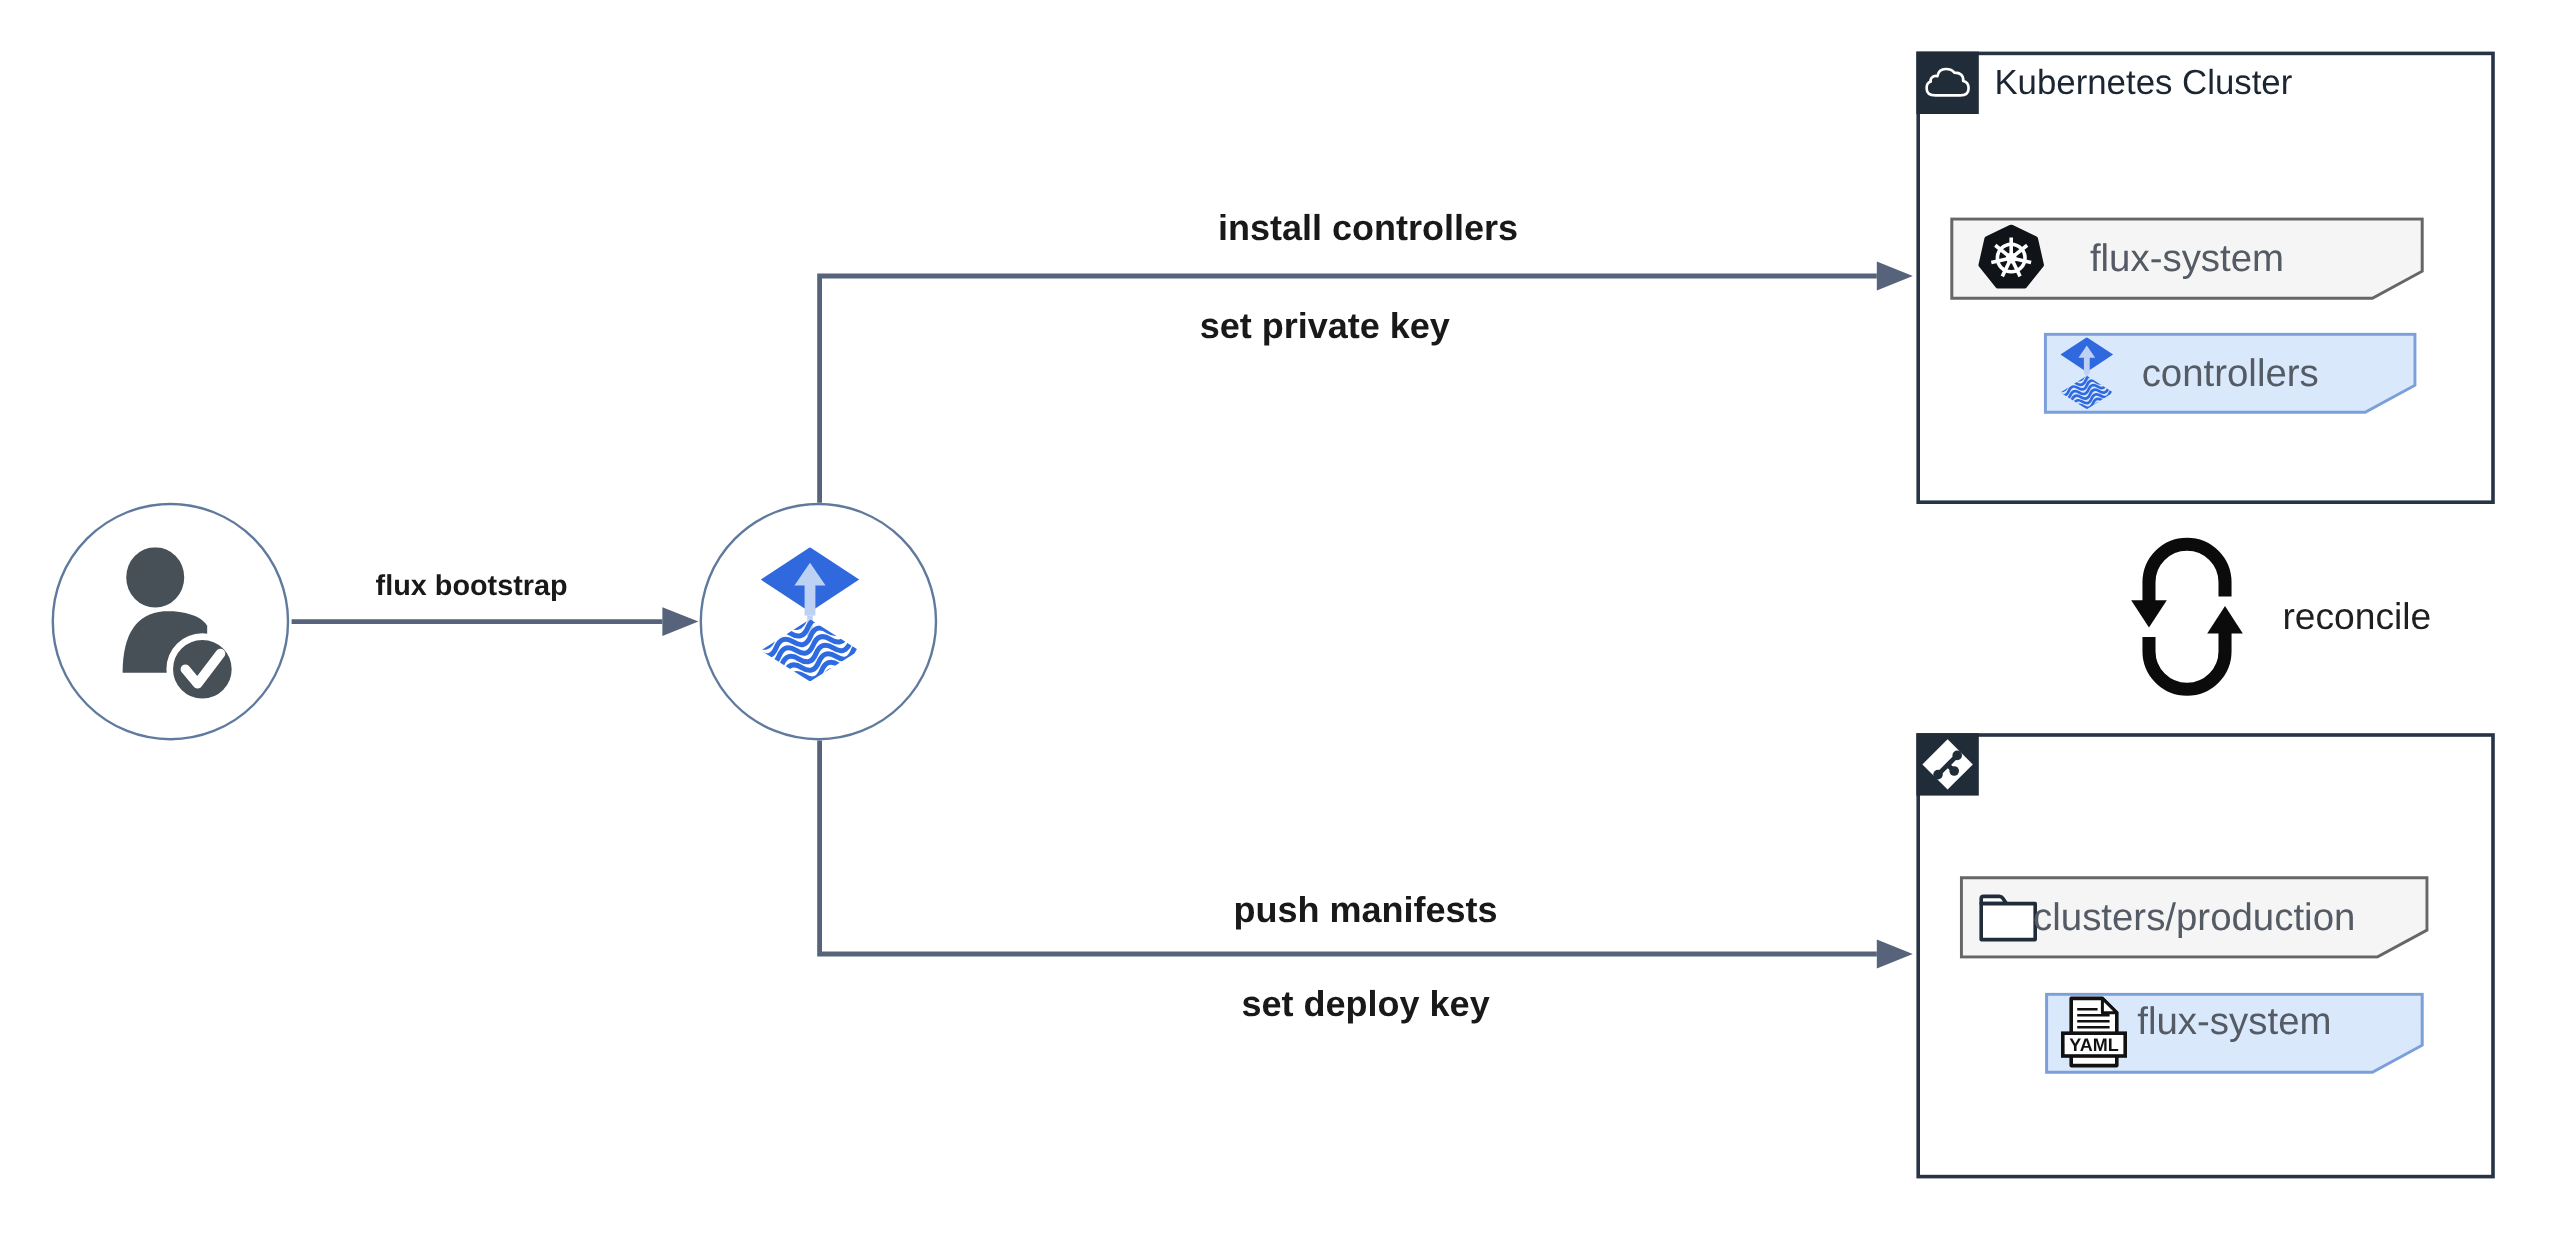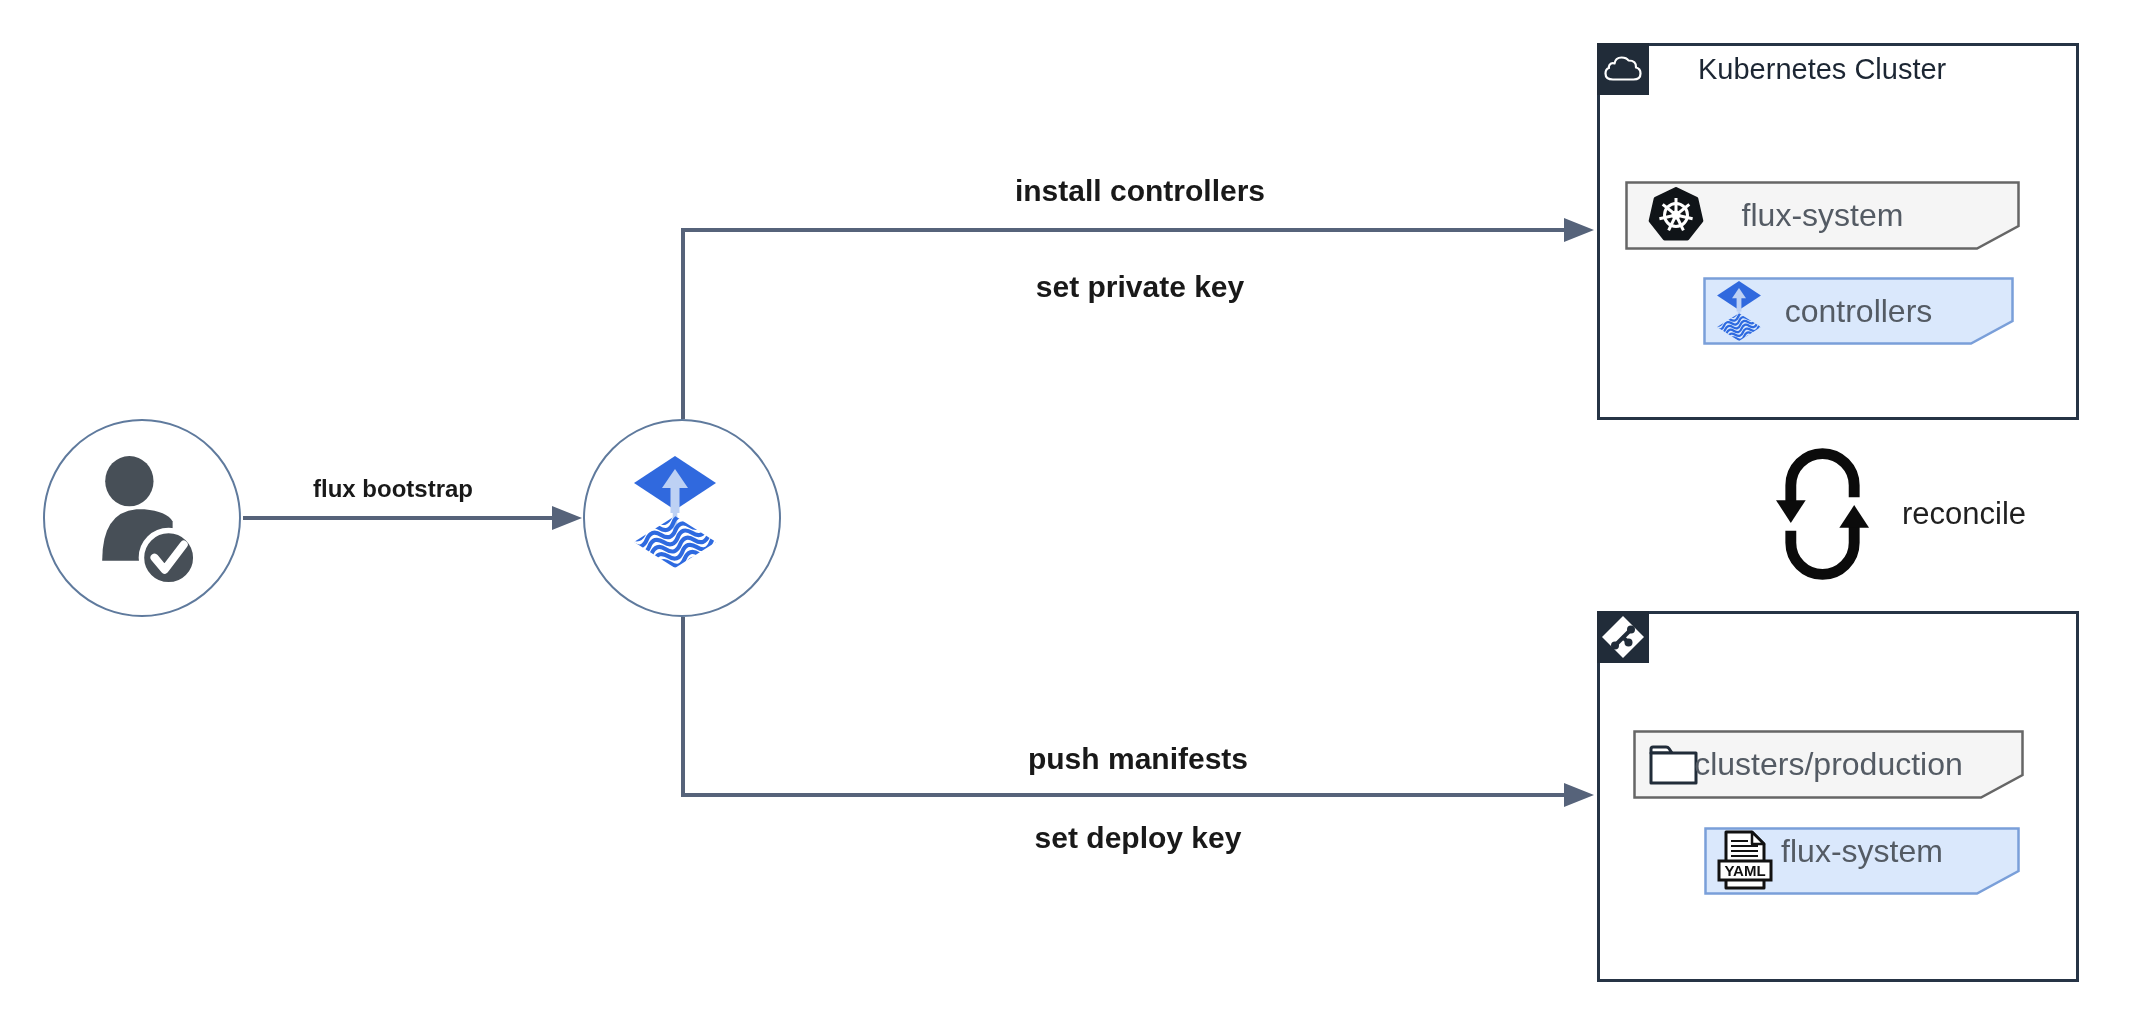--- a/index.html
+++ b/index.html
@@ -91,32 +91,32 @@
   </svg>
 
   <div class="edge-label" style="left:393px;top:489px;font-size:24px;">flux bootstrap</div>
 
   <div class="circle-node" style="left:583px;top:419px;"></div>
   <svg class="node-icon" style="left:634px;top:456px;" width="82" height="112" viewBox="0 0 82 112">
     <use href="#flux-logo"></use>
   </svg>
 
   <div class="edge-label" style="left:1140px;top:191px;">install controllers</div>
-  <div class="edge-label" style="left:1140px;top:273px;margin-top:14px;">set private key</div>
+  <div class="edge-label" style="left:1104px;top:273px;">set private key</div>
 
   <div class="edge-label" style="left:1138px;top:759px;">push manifests</div>
   <div class="edge-label" style="left:1138px;top:838px;">set deploy key</div>
 
   <div class="group-box" style="left:1597px;top:43px;width:482px;height:377px;"></div>
   <div class="group-header" style="left:1597px;top:43px;">
     <svg width="40" height="28" viewBox="0 0 40 26">
       <path d="M10,23.5 H30.5 Q37.5,23.5 37.5,17.5 Q37.5,12.5 33,11.5 Q33.5,4.5 25.5,4.5 Q23.5,1.5 18.5,1.5 Q12.5,1.5 11.5,7.5 Q8.5,6.5 6.5,9 Q5.5,10.5 6,12 Q2.5,13 2.5,17.5 Q2.5,23.5 10,23.5 Z" fill="none" stroke="#ffffff" stroke-width="2.2" stroke-linejoin="round"></path>
     </svg>
   </div>
-  <div class="group-title" style="left:1662px;top:43px;margin-left:36px;">Kubernetes Cluster</div>
+  <div class="group-title" style="left:1662px;top:43px;">Kubernetes Cluster</div>
 
   <div class="card" style="left:1625px;top:181px;width:395px;height:69px;">
     <svg class="card-shape" width="395" height="69" viewBox="0 0 395 69">
       <path d="M1.5,1.5 H393.5 V45 L352,67.5 H1.5 Z" fill="#f5f5f5" stroke="#666666" stroke-width="2.5"></path>
     </svg>
     <svg class="card-icon" style="left:23px;top:6px;" width="56" height="56" viewBox="0 0 56 56">
       <polygon points="28,2 48.3,11.8 53.3,33.8 39.3,51.4 16.7,51.4 2.7,33.8 7.7,11.8" fill="#101418" stroke="#101418" stroke-width="4" stroke-linejoin="round"></polygon>
       <circle cx="28" cy="28" r="11.5" fill="none" stroke="#ffffff" stroke-width="3"></circle>
       <g stroke="#ffffff" stroke-width="3">
         <line x1="28" y1="28" x2="28" y2="11"></line>

